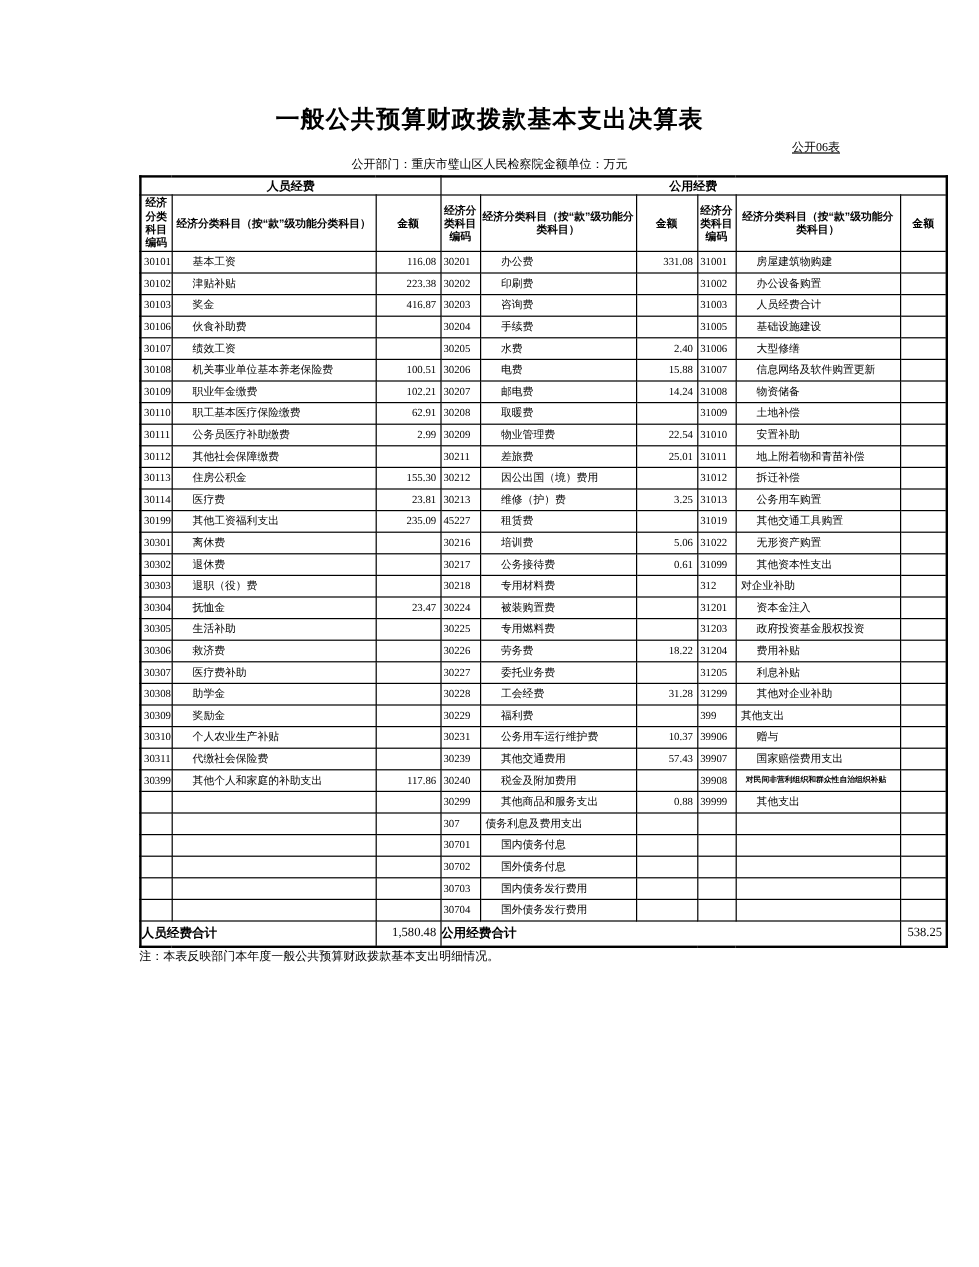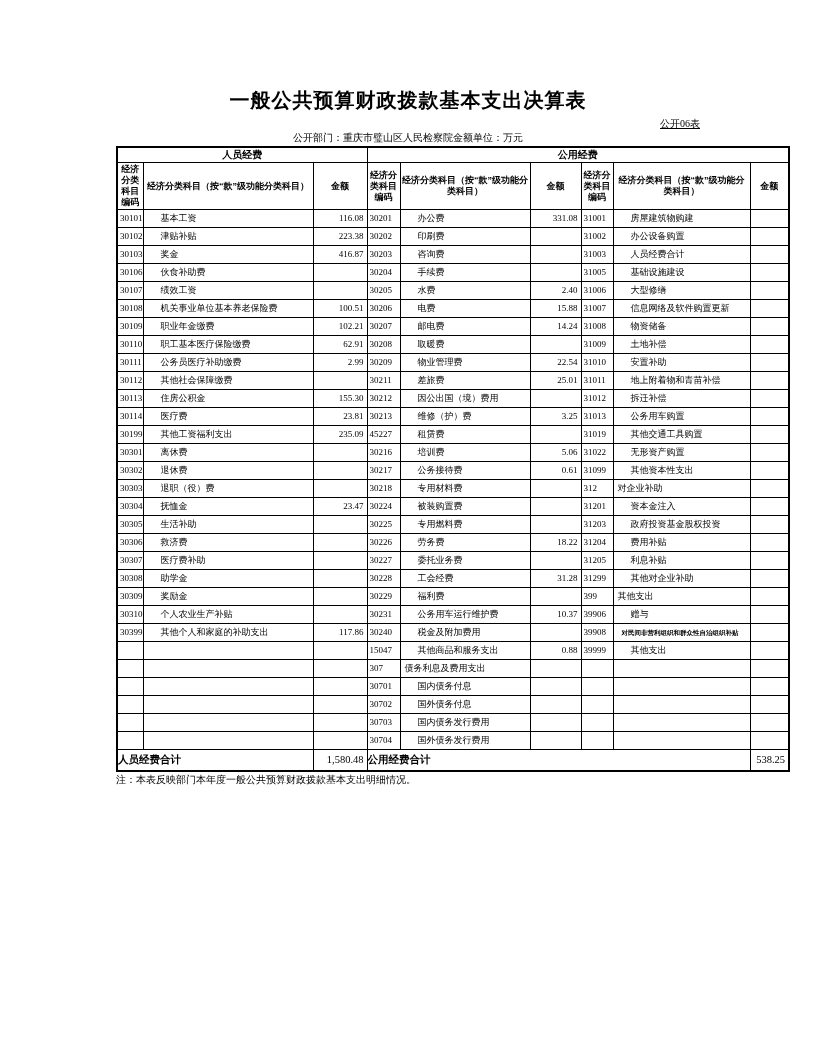--- a/index.html
+++ b/index.html
@@ -380,35 +380,46 @@
             <td class="subject indent">个人农业生产补贴</td>
             <td class="amount"></td>
             <td class="code">30231</td>
             <td class="subject indent">公务用车运行维护费</td>
             <td class="amount">10.37</td>
             <td class="code">39906</td>
             <td class="subject indent">赠与</td>
             <td class="amount"></td>
           </tr>
           <tr>
+            <td class="code">30311</td>
+            <td class="subject indent">代缴社会保险费</td>
+            <td class="amount"></td>
+            <td class="code">30239</td>
+            <td class="subject indent">其他交通费用</td>
+            <td class="amount">57.43</td>
+            <td class="code">39907</td>
+            <td class="subject indent">国家赔偿费用支出</td>
+            <td class="amount"></td>
+          </tr>
+          <tr>
             <td class="code">30399</td>
             <td class="subject indent">其他个人和家庭的补助支出</td>
             <td class="amount">117.86</td>
             <td class="code">30240</td>
             <td class="subject indent">税金及附加费用</td>
             <td class="amount"></td>
             <td class="code">39908</td>
             <td class="subject indent small">对民间非营利组织和群众性自治组织补贴</td>
             <td class="amount"></td>
           </tr>
           <tr>
             <td class="code"></td>
             <td class="subject"></td>
             <td class="amount"></td>
-            <td class="code">15047</td>
+            <td class="code">30299</td>
             <td class="subject indent">其他商品和服务支出</td>
             <td class="amount">0.88</td>
             <td class="code">39999</td>
             <td class="subject indent">其他支出</td>
             <td class="amount"></td>
           </tr>
           <tr>
             <td class="code"></td>
             <td class="subject"></td>
             <td class="amount"></td>

